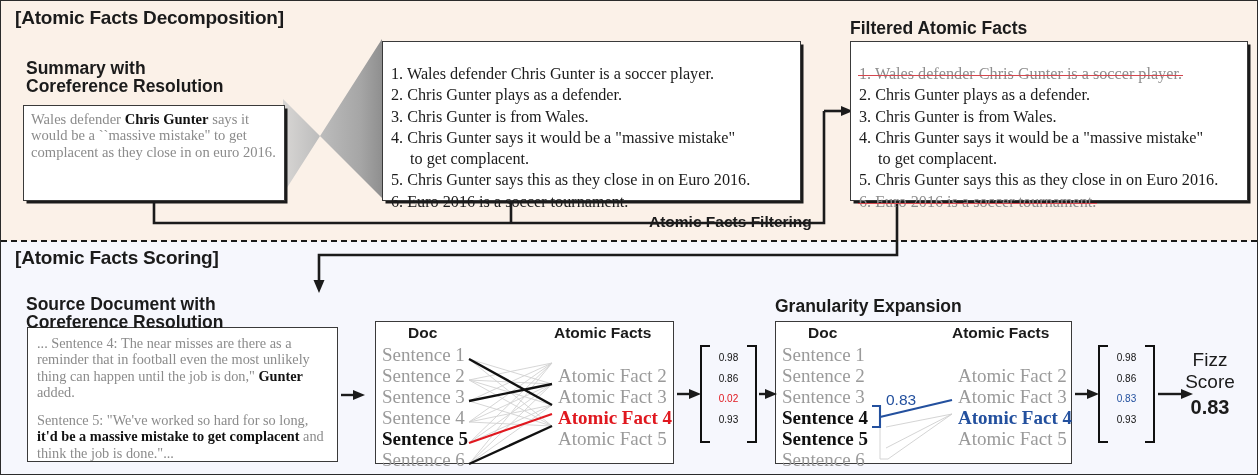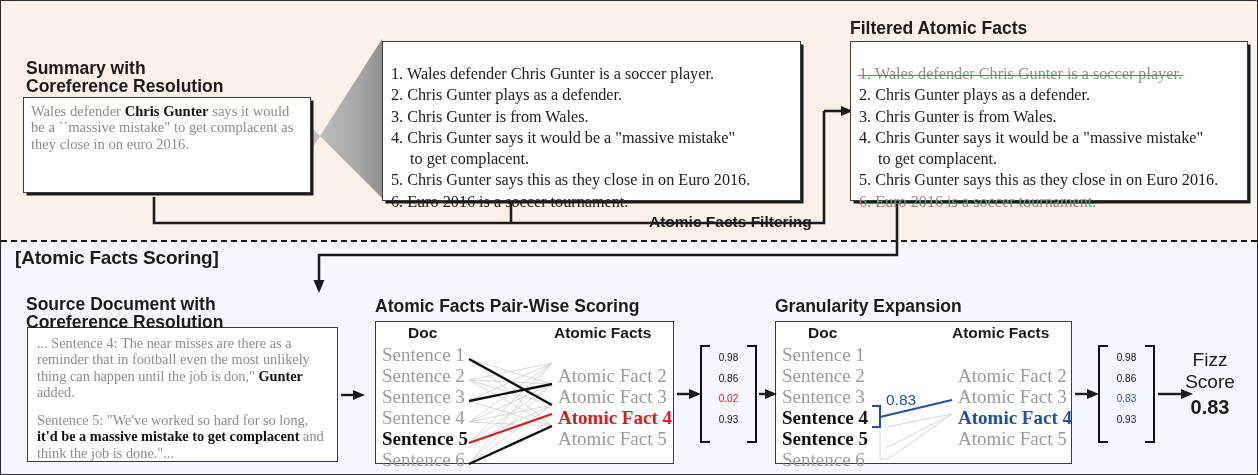--- a/index.html
+++ b/index.html
@@ -67,37 +67,38 @@
 </style>
 </head>
 <body>
 
 <div id="fig">
 
   <div class="panel" id="panel-top"></div>
   <div class="panel" id="panel-bot"></div>
   <div id="divider"></div>
 
+  <div class="sec-title" style="left:14px;top:6px;">[Atomic Facts Decomposition]</div>
 
   <div class="blk-title" style="left:25px;top:58px;">Summary with</div>
   <div class="blk-title" style="left:25px;top:76px;">Coreference Resolution</div>
 
   <svg class="ovl" style="z-index:2">
     <defs>
       <linearGradient id="fg" x1="0" y1="0" x2="1" y2="0">
         <stop offset="0%" stop-color="#d8d6d4"></stop>
         <stop offset="38%" stop-color="#bcbcbc"></stop>
         <stop offset="78%" stop-color="#a6a6a6"></stop>
         <stop offset="100%" stop-color="#8f8f8f"></stop>
       </linearGradient>
     </defs>
     <polygon points="282,98 282,193 381,38 381,197" fill="url(#fg)"></polygon>
   </svg>
 
-  <div class="box shadow" style="left:22px;top:96px;width:288px;height:96px;">
+  <div class="box shadow" style="left:22px;top:104px;width:262px;height:96px;">
     <div class="sumtxt">
       <span><span>Wales defender </span><b>Chris Gunter</b><span> says it would be a ``massive mistake" to get complacent as they close in on euro 2016.</span></span>
     </div>
   </div>
 
 
   <div class="box shadow" style="left:381px;top:40px;width:419px;height:160px;">
     <div class="facts" id="gen-facts">
         <div class="ln"><span>1. Wales defender Chris Gunter is a soccer player.</span></div>
         <div class="ln"><span>2. Chris Gunter plays as a defender.</span></div>
@@ -146,21 +147,20 @@
   <div class="blk-title" style="left:25px;top:294px;">Source Document with</div>
   <div class="blk-title" style="left:25px;top:312px;">Coreference Resolution</div>
 
   <div class="box" style="left:26px;top:326px;width:311px;height:135px;">
     <div class="doctxt">
       <div><span id="src-p1"><span>... Sentence 4: The near misses are there as a reminder that in football even the most unlikely thing can happen until the job is don," </span><b>Gunter</b><span> added.</span></span></div>
       <div class="p2"><span id="src-p2"><span>Sentence 5: "We've worked so hard for so long, </span><b>it'd be a massive mistake to get complacent</b><span> and think the job is done."...</span></span></div>
     </div>
   </div>
 
-  <div class="blk-title" style="left:374px;top:296px;">Atomic Facts Pair-Wise Scoring</div>
 
   <div class="box" style="left:374px;top:320px;width:299px;height:143px;">
     <svg class="lines" width="299" height="143">
       <g stroke="#c9c9c9" stroke-width="0.9" fill="none" opacity=".85">
         <path d="M93,37 L176,62"></path>
           <path d="M93,37 L176,83"></path>
           <path d="M93,37 L176,104"></path>
         <path d="M93,58 L176,62"></path>
           <path d="M93,58 L176,83"></path>
           <path d="M93,58 L176,104"></path>

